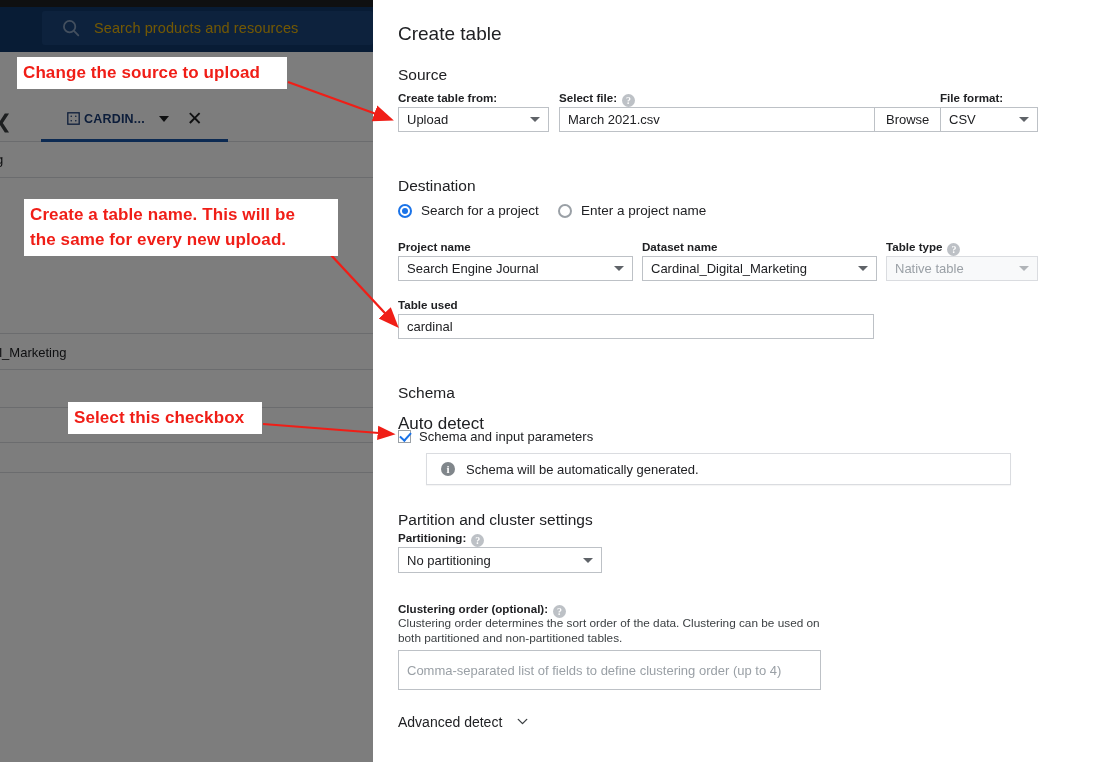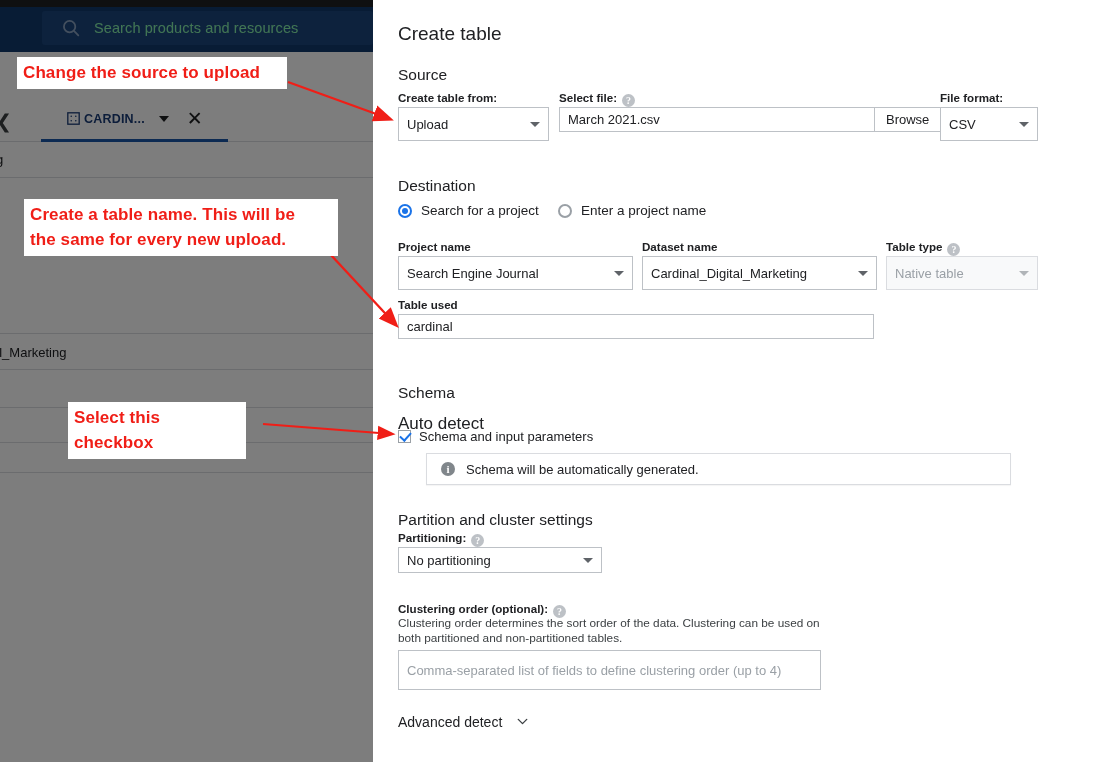--- a/index.html
+++ b/index.html
@@ -42,21 +42,21 @@
     display: flex; align-items: center;
   }
   .bg-search-icon {
     width: 22px; height: 22px;
     margin-left: 18px; margin-right: 12px;
     flex: 0 0 auto;
     opacity: .62;
   }
   .bg-search-icon svg { display: block; }
   .bg-search-ph {
-    color: #86efac;
+    color: #eab308;
     font-size: 14.5px;
     letter-spacing: .1px;
     white-space: nowrap;
   }
 
   
   .bg-tabstrip {
     position: absolute; left: 0; top: 52px;
     width: 373px; height: 46px;
     background: #ffffff;
@@ -140,21 +140,21 @@
     font-size: 10px; line-height: 13px;
     text-align: center;
     font-weight: 700;
     vertical-align: -2px;
     margin-left: 5px;
     font-family: "Liberation Serif", serif;
   }
 
   .select {
     position: absolute;
-    height: 34px;
+    height: 25px;
     border: 1px solid #bdc1c6;
     background: #ffffff;
     display: flex; align-items: center;
     padding: 0 8px;
     font-size: 13px; color: #202124;
   }
   .select .val { flex: 1 1 auto; white-space: nowrap; overflow: hidden; }
   .select .caret {
     width: 0; height: 0;
     border-left: 5px solid transparent;
@@ -440,15 +440,15 @@
     <line x1="288" y1="82" x2="390" y2="119" stroke="#f01e17" stroke-width="2.3" marker-end="url(#ah)"></line>
     <line x1="330" y1="254" x2="396" y2="325" stroke="#f01e17" stroke-width="2.3" marker-end="url(#ah)"></line>
     <line x1="263" y1="424" x2="392" y2="434" stroke="#f01e17" stroke-width="2.0" marker-end="url(#ah)"></line>
   </svg>
 
   <div class="anno" style="left:17px;top:57px;width:270px;">Change the source to upload</div>
 
   <div class="anno" style="left:24px;top:199px;width:314px;">Create a table name. This will be
 the same for every new upload.</div>
 
-  <div class="anno" style="left:68px;top:402px;width:178px;">Select this checkbox</div>
+  <div class="anno" style="left:68px;top:402px;width:194px;">Select this checkbox</div>
 
 </div>
 
 </body></html>

